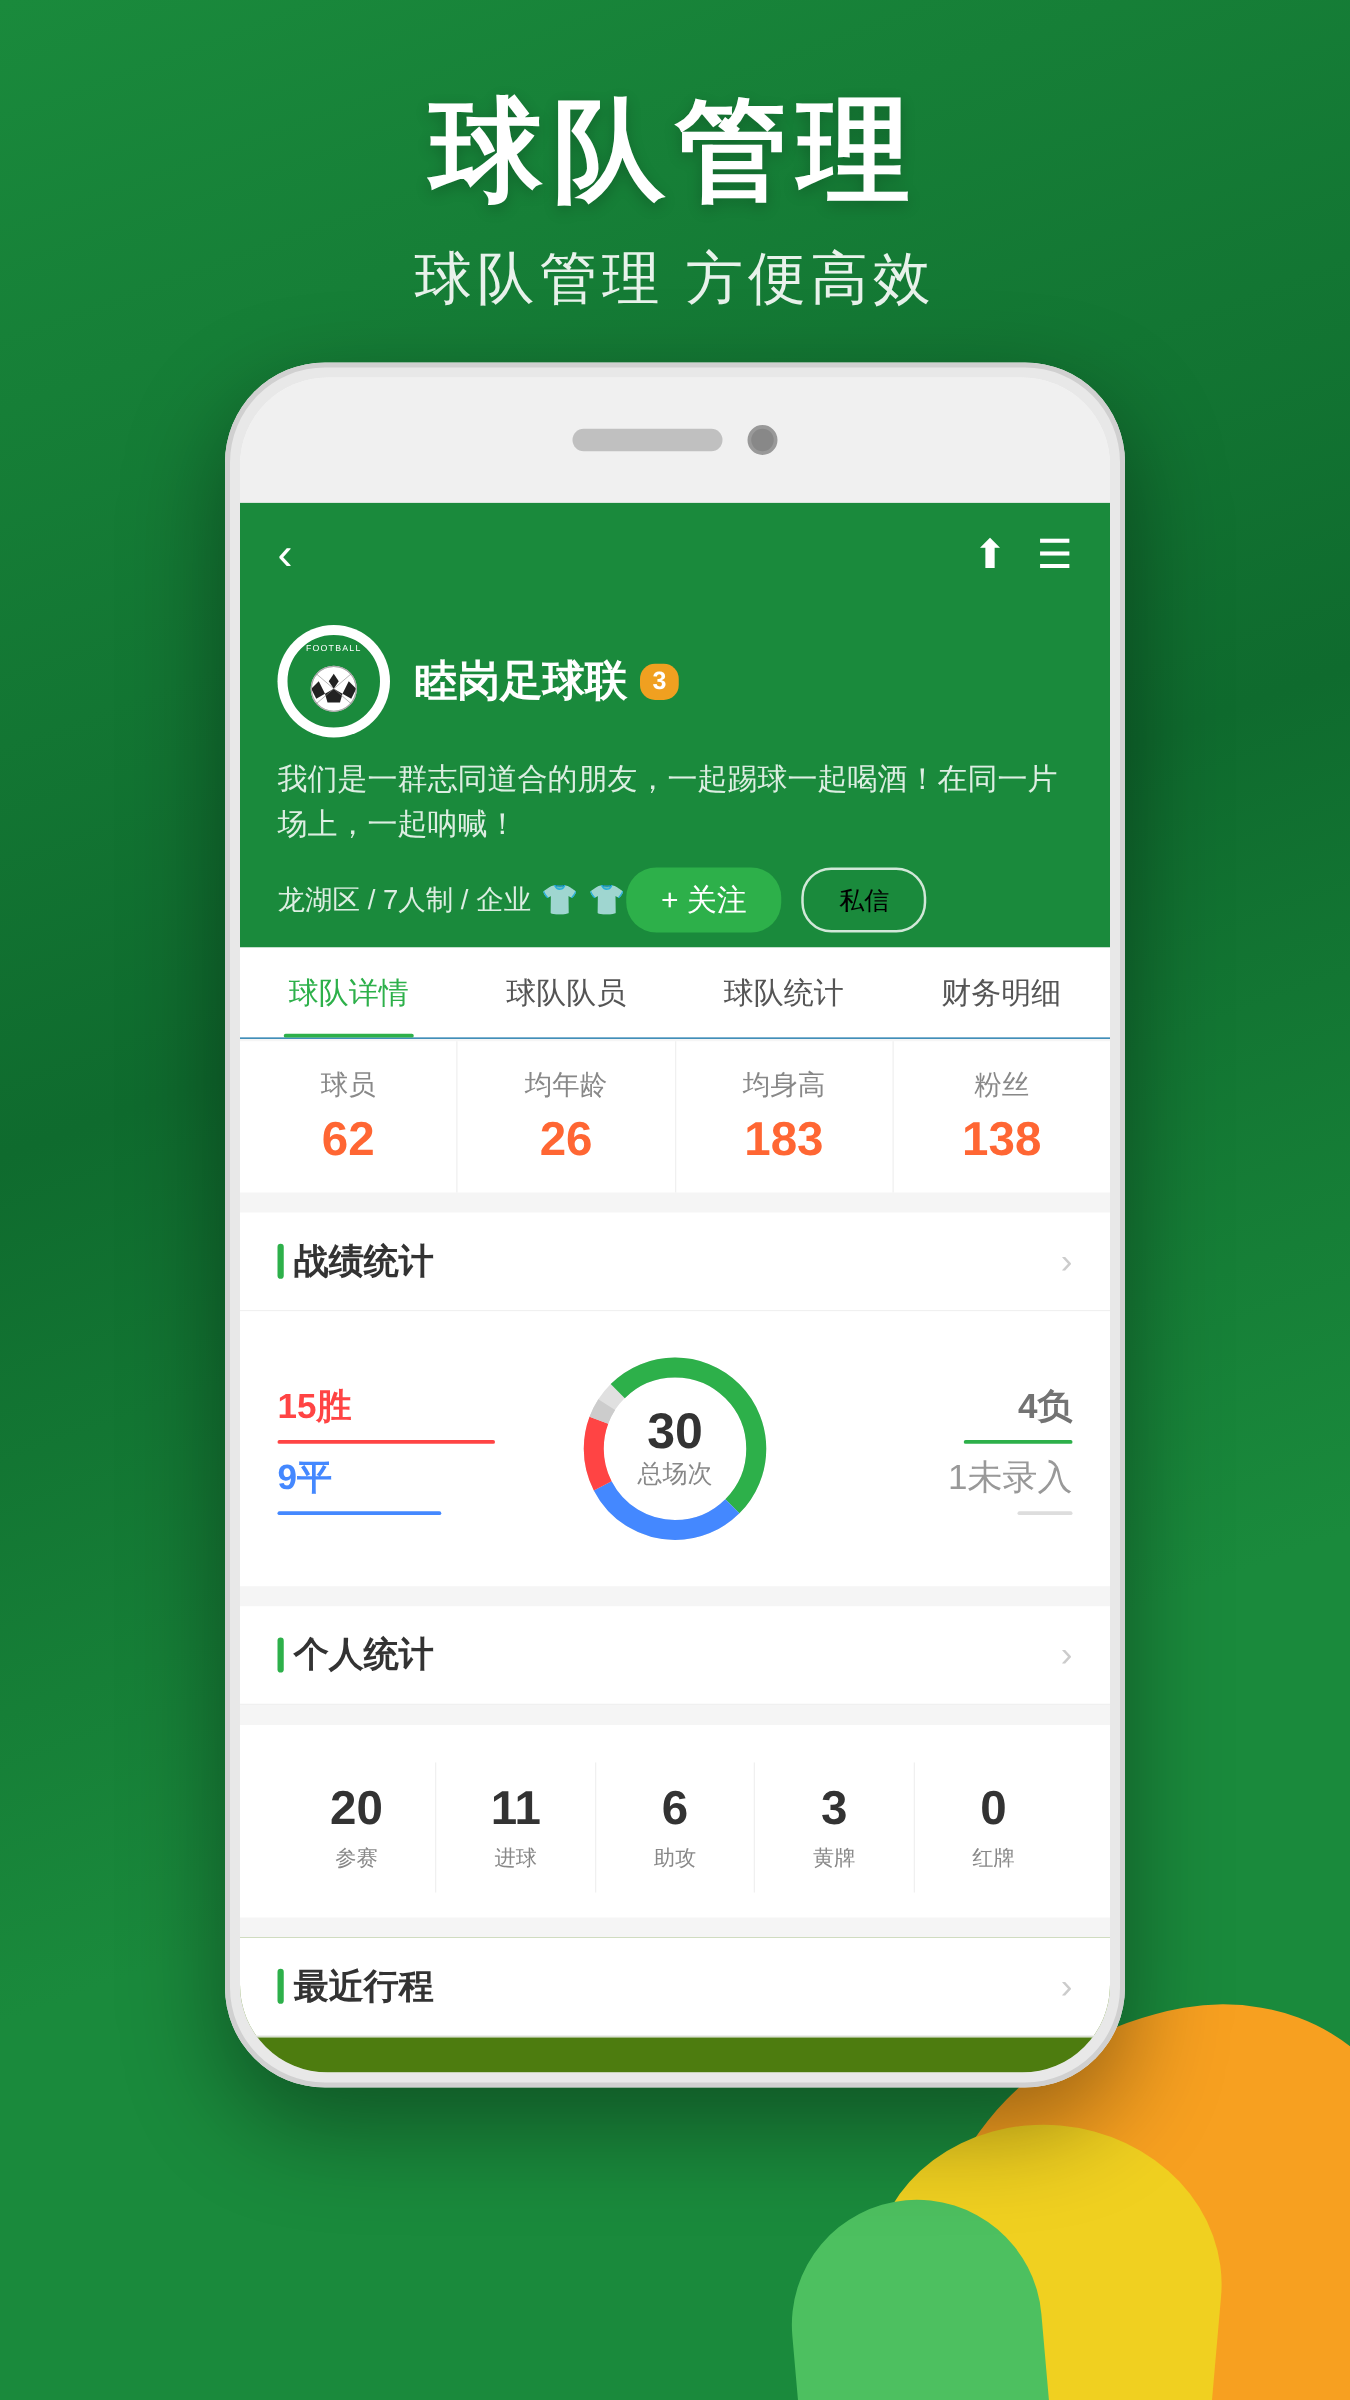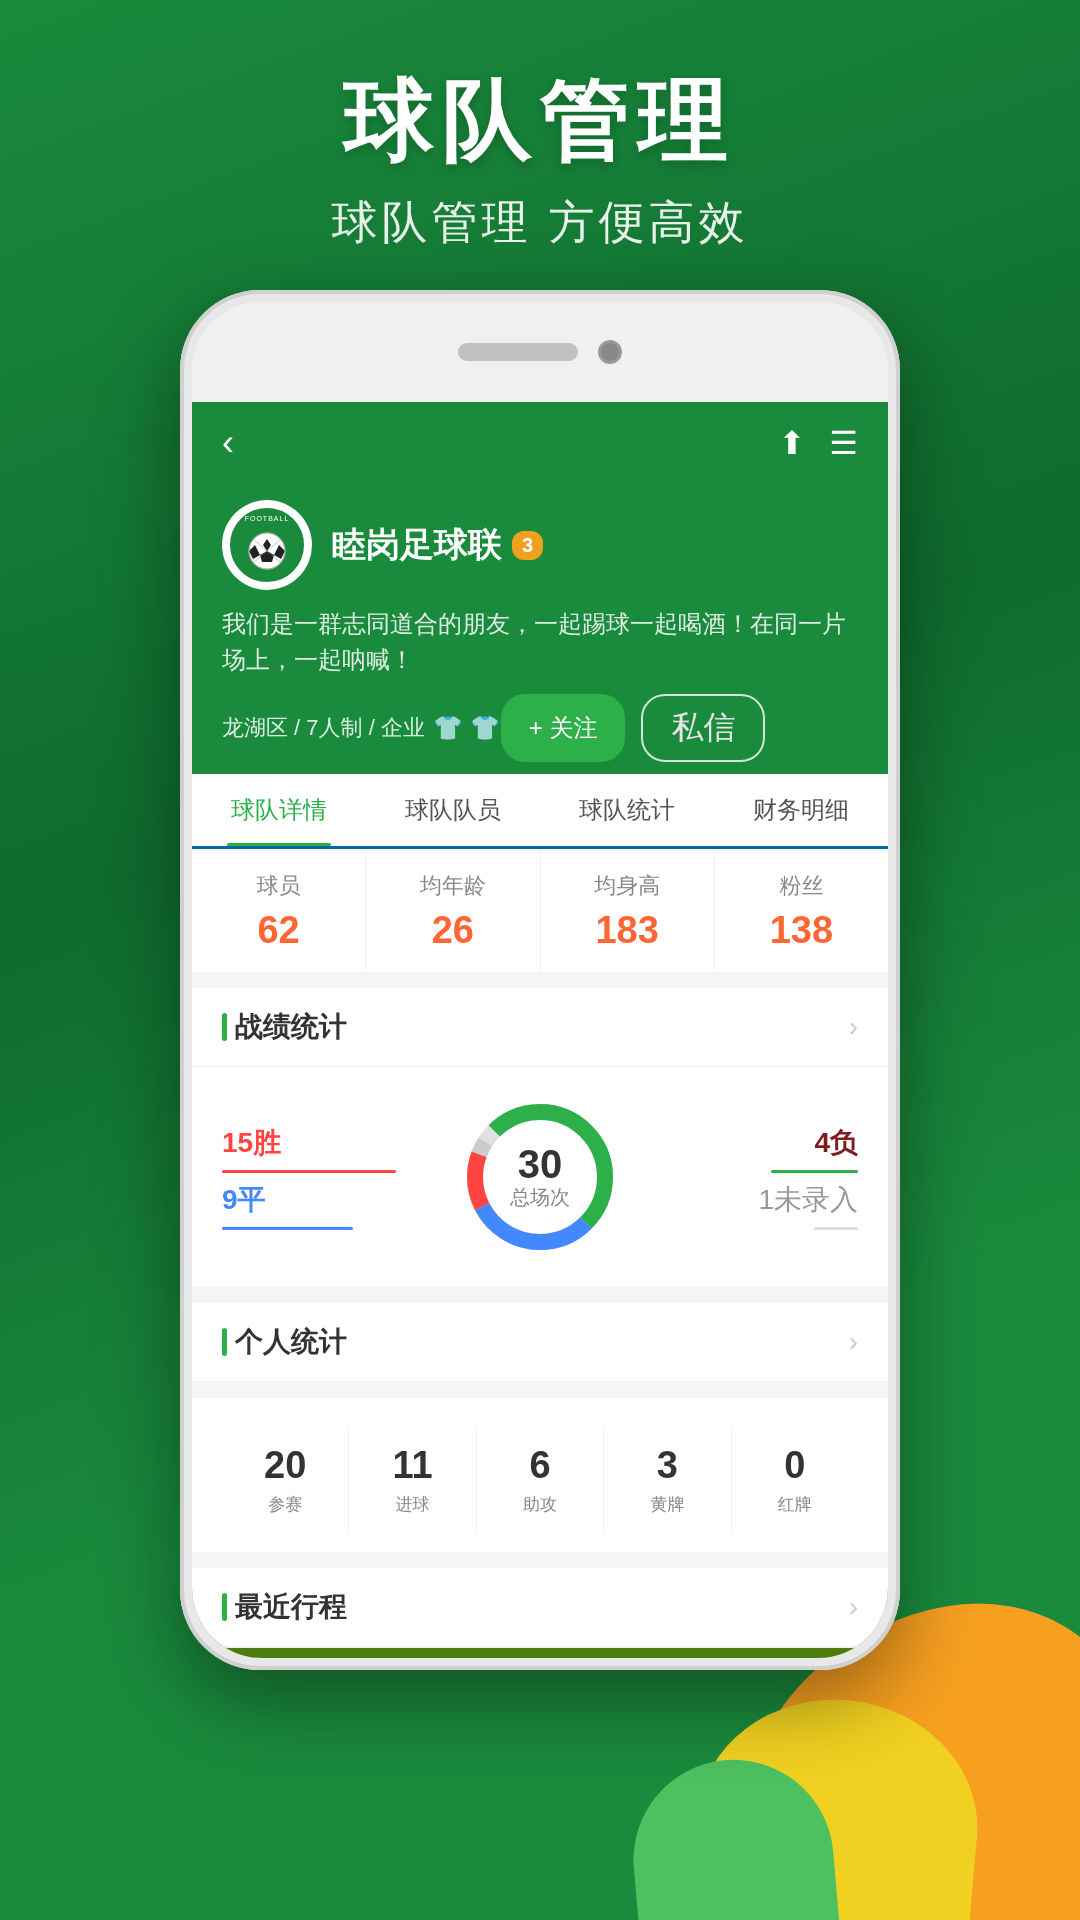--- a/index.html
+++ b/index.html
@@ -214,33 +214,33 @@
       background: #2db04a;
       color: white;
       border: none;
       border-radius: 24px;
       padding: 10px 28px;
       font-size: 24px;
       cursor: pointer;
     }
     .btn-msg {
       background: transparent;
-      color: #e5e5e5;
+      color: #000000;
       border: 2px solid rgba(255,255,255,0.8);
       border-radius: 24px;
       padding: 10px 28px;
-      font-size: 32px;
+      font-size: 20px;
       cursor: pointer;
     }
 
     
     .tabs-row {
       background: white;
       display: flex;
-      border-bottom: 3px solid #0369a1;
+      border-bottom: 1px solid #0369a1;
     }
     .tab-item {
       flex: 1;
       text-align: center;
       padding: 20px 0;
       font-size: 24px;
       color: #555;
       cursor: pointer;
       position: relative;
     }
@@ -328,21 +328,21 @@
       text-align: right;
     }
     .battle-num {
       font-size: 28px;
       color: #ff4444;
       font-weight: bold;
       margin-bottom: 8px;
     }
     .battle-num-right {
       font-size: 28px;
-      color: #7f1d1d;
+      color: #737373;
       font-weight: bold;
       margin-bottom: 8px;
     }
     .battle-num-blue {
       font-size: 28px;
       color: #4488ff;
       font-weight: bold;
       margin-top: 8px;
     }
     .battle-num-gray {

